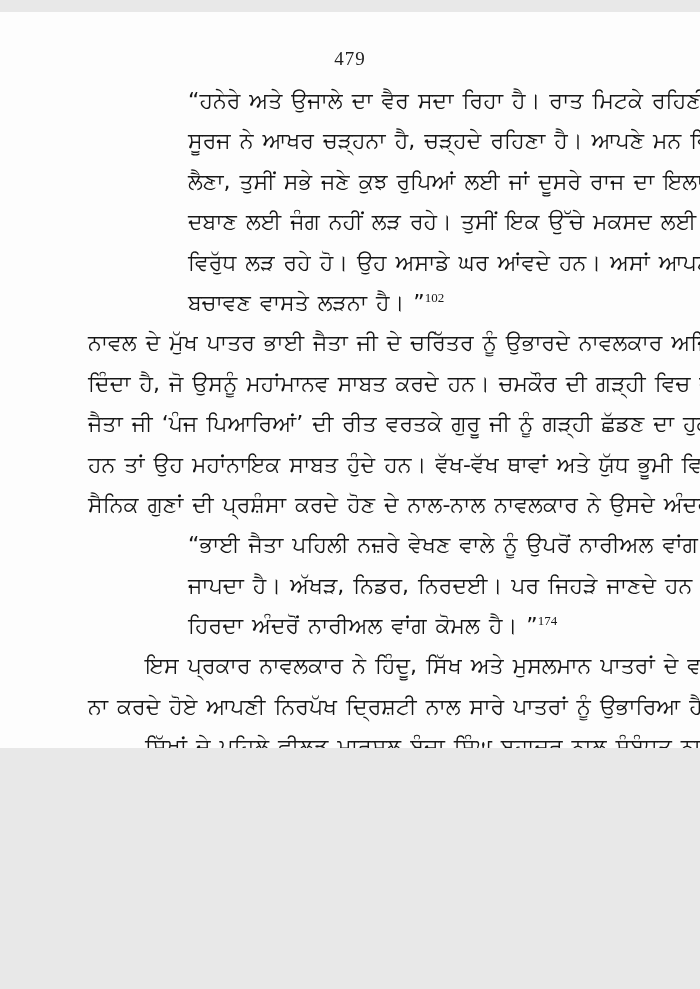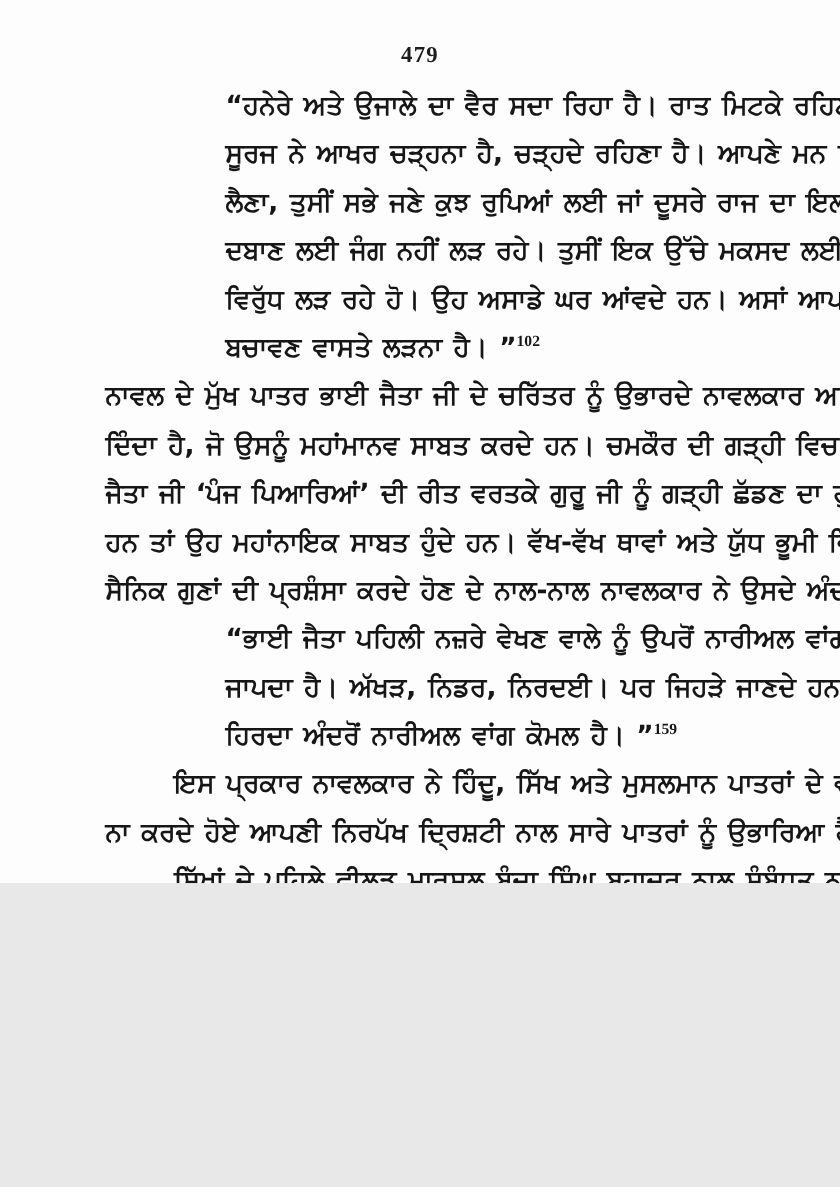--- a/index.html
+++ b/index.html
@@ -4,26 +4,25 @@
 <style>
   html, body {
     margin: 0;
     padding: 0;
     background: #e8e8e8;
   }
   .page {
     position: relative;
     width: 700px;
     height: 736px;
-    margin: 0 auto;
+    margin: 12px auto;
     background: #fdfdfd;
     color: #161616;
     font-family: "DejaVu Sans", sans-serif;
     overflow: hidden;
-    font-weight: bold;
   }
   .page-number {
     padding-top: 36px;
     text-align: center;
     font-family: "Liberation Serif", serif;
     font-size: 19px;
     letter-spacing: 1px;
     color: #1d1d1d;
   }
   .content {
@@ -79,21 +78,21 @@
       <div class="block body">
         <div class="line">ਨਾਵਲ ਦੇ ਮੁੱਖ ਪਾਤਰ ਭਾਈ ਜੈਤਾ ਜੀ ਦੇ ਚਰਿੱਤਰ ਨੂੰ ਉਭਾਰਦੇ ਨਾਵਲਕਾਰ ਅਜਿਹੇ ਵੇਰਵੇ</div>
         <div class="line">ਦਿੰਦਾ ਹੈ, ਜੋ ਉਸਨੂੰ ਮਹਾਂਮਾਨਵ ਸਾਬਤ ਕਰਦੇ ਹਨ। ਚਮਕੌਰ ਦੀ ਗੜ੍ਹੀ ਵਿਚ ਜਦੋਂ ਭਾਈ</div>
         <div class="line">ਜੈਤਾ ਜੀ ‘ਪੰਜ ਪਿਆਰਿਆਂ’ ਦੀ ਰੀਤ ਵਰਤਕੇ ਗੁਰੂ ਜੀ ਨੂੰ ਗੜ੍ਹੀ ਛੱਡਣ ਦਾ ਹੁਕਮ ਦਿੰਦੇ</div>
         <div class="line">ਹਨ ਤਾਂ ਉਹ ਮਹਾਂਨਾਇਕ ਸਾਬਤ ਹੁੰਦੇ ਹਨ। ਵੱਖ-ਵੱਖ ਥਾਵਾਂ ਅਤੇ ਯੁੱਧ ਭੂਮੀ ਵਿਚ ਜੈਤੇ ਦੇ</div>
         <div class="line">ਸੈਨਿਕ ਗੁਣਾਂ ਦੀ ਪ੍ਰਸ਼ੰਸਾ ਕਰਦੇ ਹੋਣ ਦੇ ਨਾਲ-ਨਾਲ ਨਾਵਲਕਾਰ ਨੇ ਉਸਦੇ ਅੰਦਰੂਨੀ ਪੱਖ ਦੇ</div>
       </div>
       <div class="block quote">
         <div class="line">“ਭਾਈ ਜੈਤਾ ਪਹਿਲੀ ਨਜ਼ਰੇ ਵੇਖਣ ਵਾਲੇ ਨੂੰ ਉਪਰੋਂ ਨਾਰੀਅਲ ਵਾਂਗ ਸਖ਼ਤ</div>
         <div class="line">ਜਾਪਦਾ ਹੈ। ਅੱਖੜ, ਨਿਡਰ, ਨਿਰਦਈ। ਪਰ ਜਿਹੜੇ ਜਾਣਦੇ ਹਨ ਉਸਦਾ</div>
-        <div class="line last">ਹਿਰਦਾ ਅੰਦਰੋਂ ਨਾਰੀਅਲ ਵਾਂਗ ਕੋਮਲ ਹੈ। ”<sup class="fnref">159</sup></div>
+        <div class="line last">ਹਿਰਦਾ ਅੰਦਰੋਂ ਨਾਰੀਅਲ ਵਾਂਗ ਕੋਮਲ ਹੈ। ”<sup class="fnref">174</sup></div>
       </div>
       <div class="block body indent">
         <div class="line">ਇਸ ਪ੍ਰਕਾਰ ਨਾਵਲਕਾਰ ਨੇ ਹਿੰਦੂ, ਸਿੱਖ ਅਤੇ ਮੁਸਲਮਾਨ ਪਾਤਰਾਂ ਦੇ ਵਰਗਾਂ ਦੀ ਵੰਡ</div>
         <div class="line last">ਨਾ ਕਰਦੇ ਹੋਏ ਆਪਣੀ ਨਿਰਪੱਖ ਦ੍ਰਿਸ਼ਟੀ ਨਾਲ ਸਾਰੇ ਪਾਤਰਾਂ ਨੂੰ ਉਭਾਰਿਆ ਹੈ।</div>
       </div>
       <div class="block body indent">
         <div class="line">ਸਿੱਖਾਂ ਦੇ ਪਹਿਲੇ ਫੀਲਡ ਮਾਰਸ਼ਲ ਬੰਦਾ ਸਿੰਘ ਬਹਾਦਰ ਨਾਲ ਸੰਬੰਧਤ ਨਾਵਲ</div>
         <div class="line">‘ਮਹਾਂਬਲੀ ਸੂਰਾ’ ਵੀ ਇਸੇ ਦ੍ਰਿਸ਼ਟੀ ਵਾਲਾ ਹੈ। ਬੰਦਾ ਬਹਾਦਰ ਦੇ ਸਿੱਖ ਪੰਥ ਵਿਚ ਆਉਣ ਤੋਂ</div>
         <div class="line">ਪਹਿਲਾਂ ਦਾ ਦੌਰ ਪੰਥ ਲਈ ਚੁਣੌਤੀਆਂ ਭਰਿਆ ਸੀ। ਗੁਰੂ ਗੋਬਿੰਦ ਸਿੰਘ ਜੀ ਨੇ ਉਸਨੂੰ ਬੈਰਾਗੀ</div>
         <div class="line">ਤੋਂ ਯੋਧਾ ਥਾਪਦੇ ਹੋਏ ਜ਼ੁਲਮ ਦਾ ਬਦਲਾ ਲੈਣ ਲਈ ਭੇਜਿਆ। ਬਲਦੇਵ ਸਿੰਘ ਨੇ ਇਤਿਹਾਸ ਦੇ</div>

